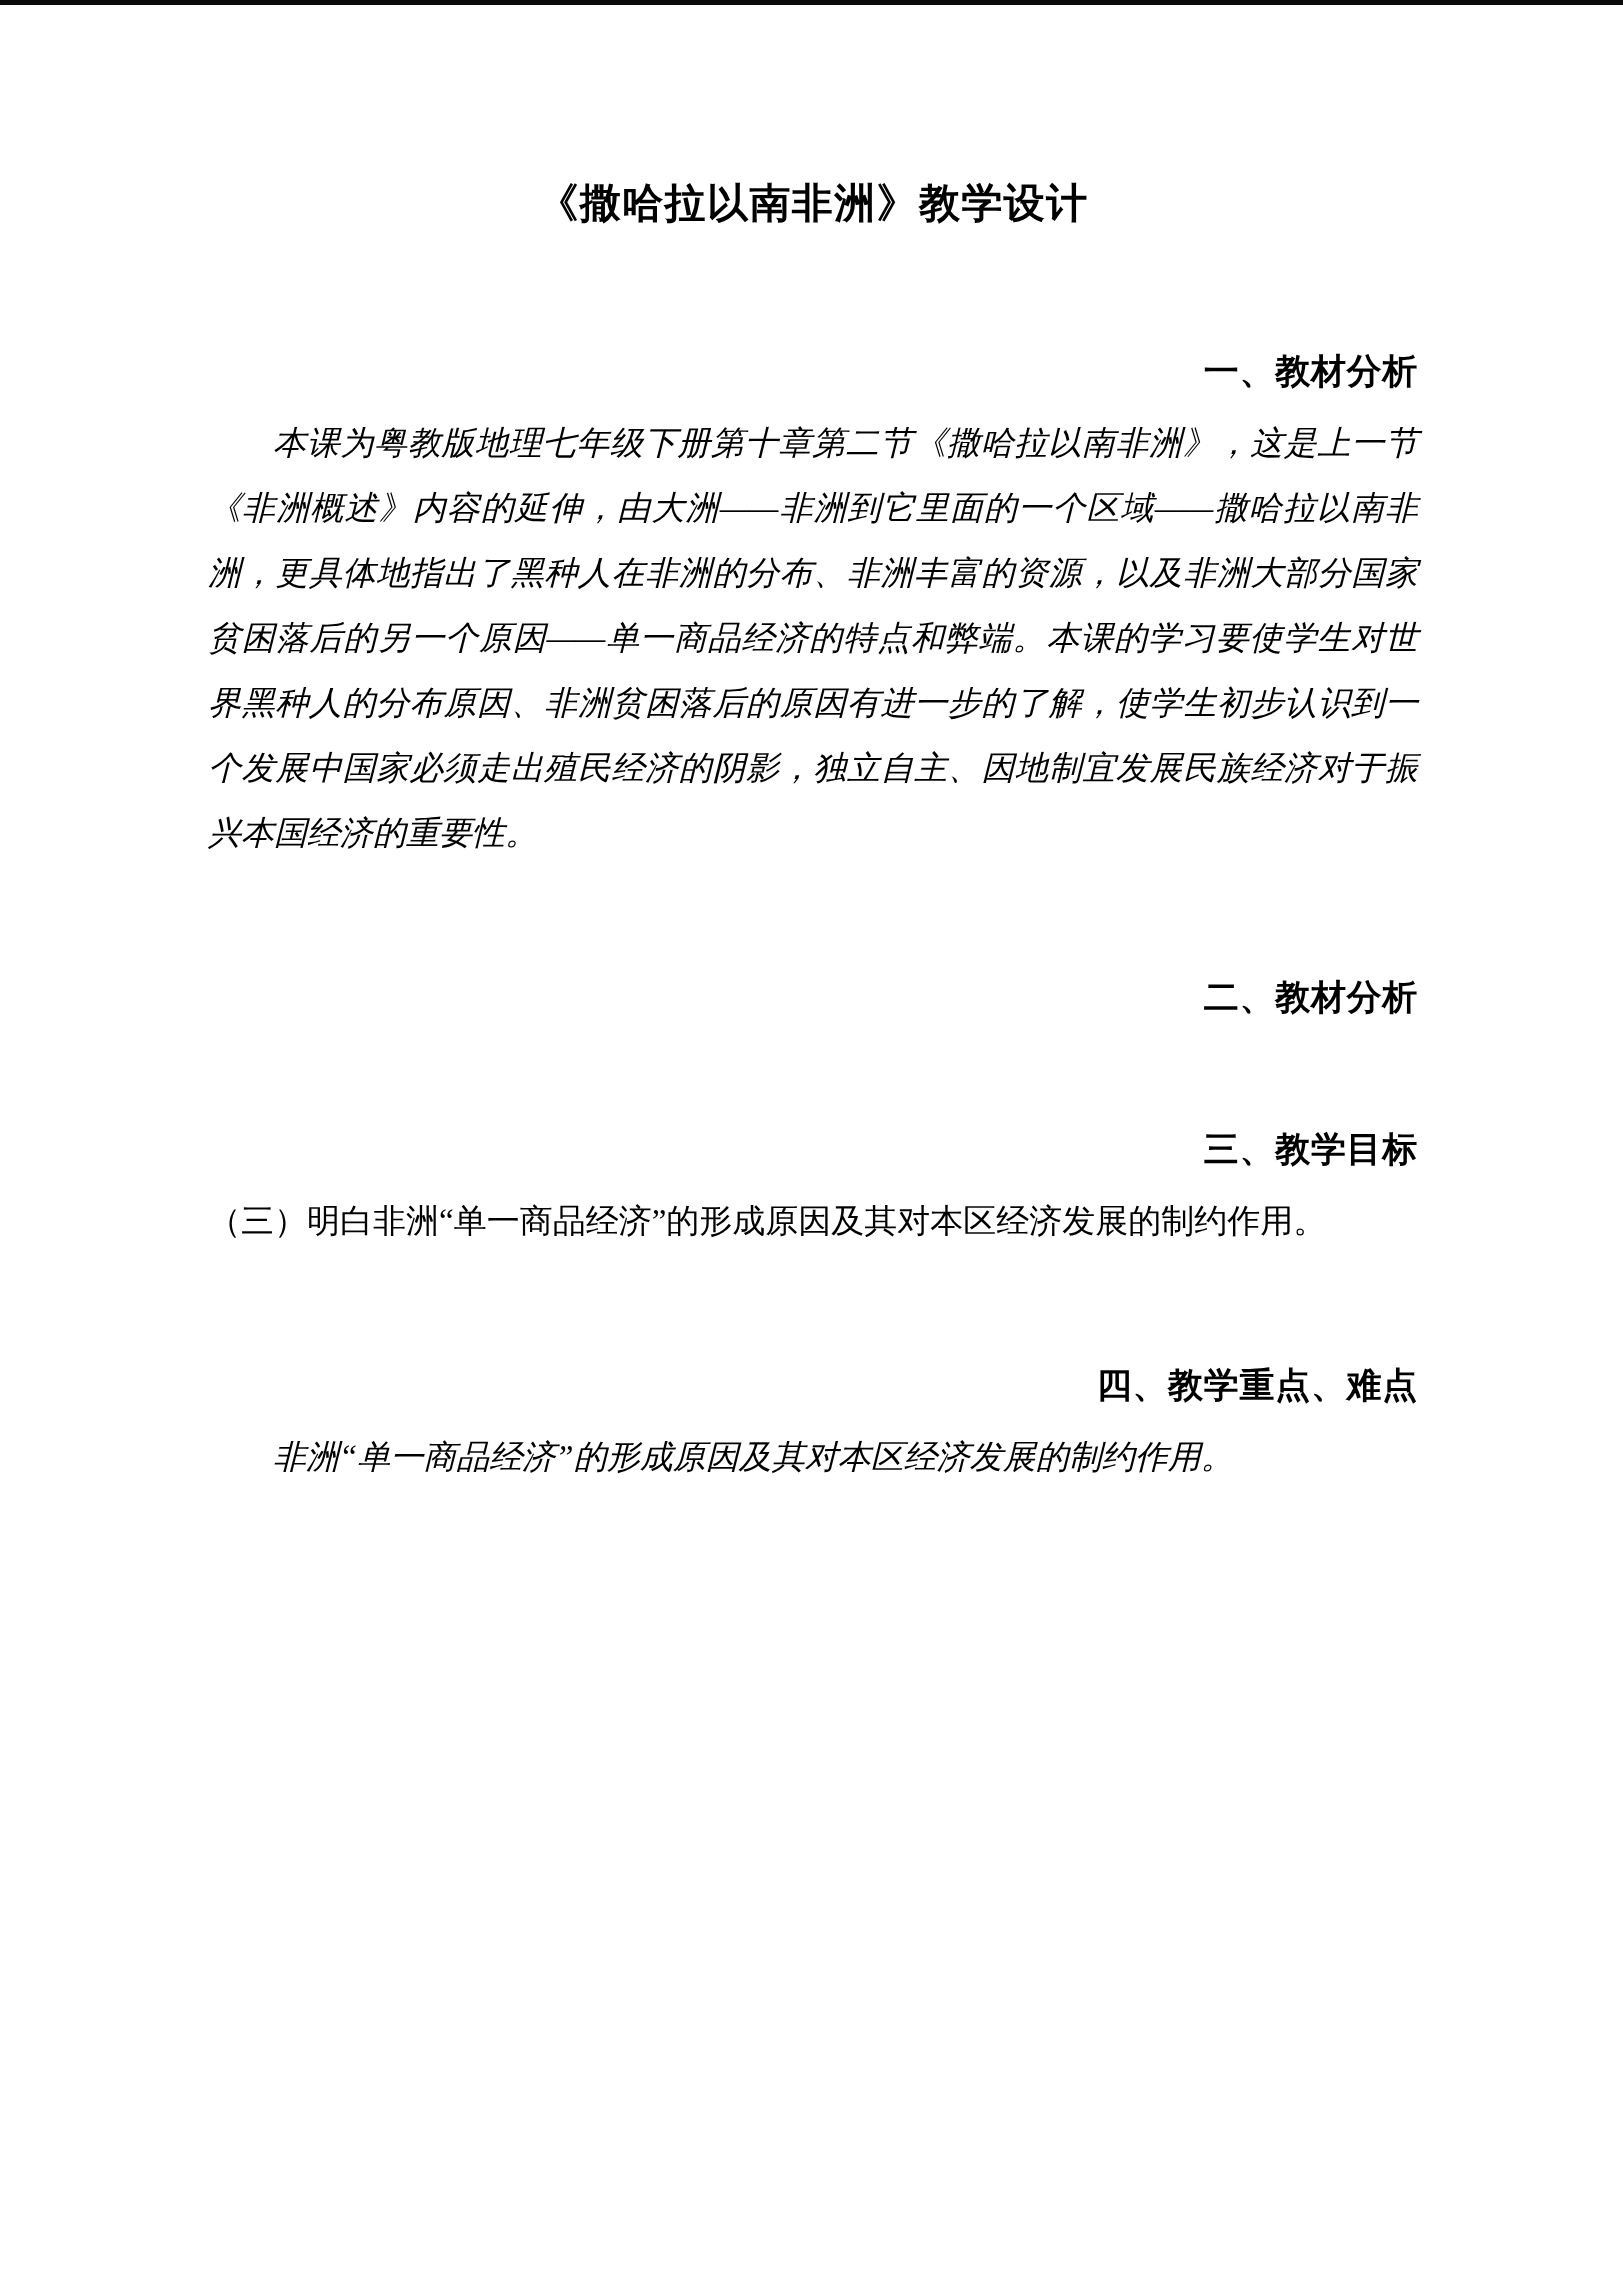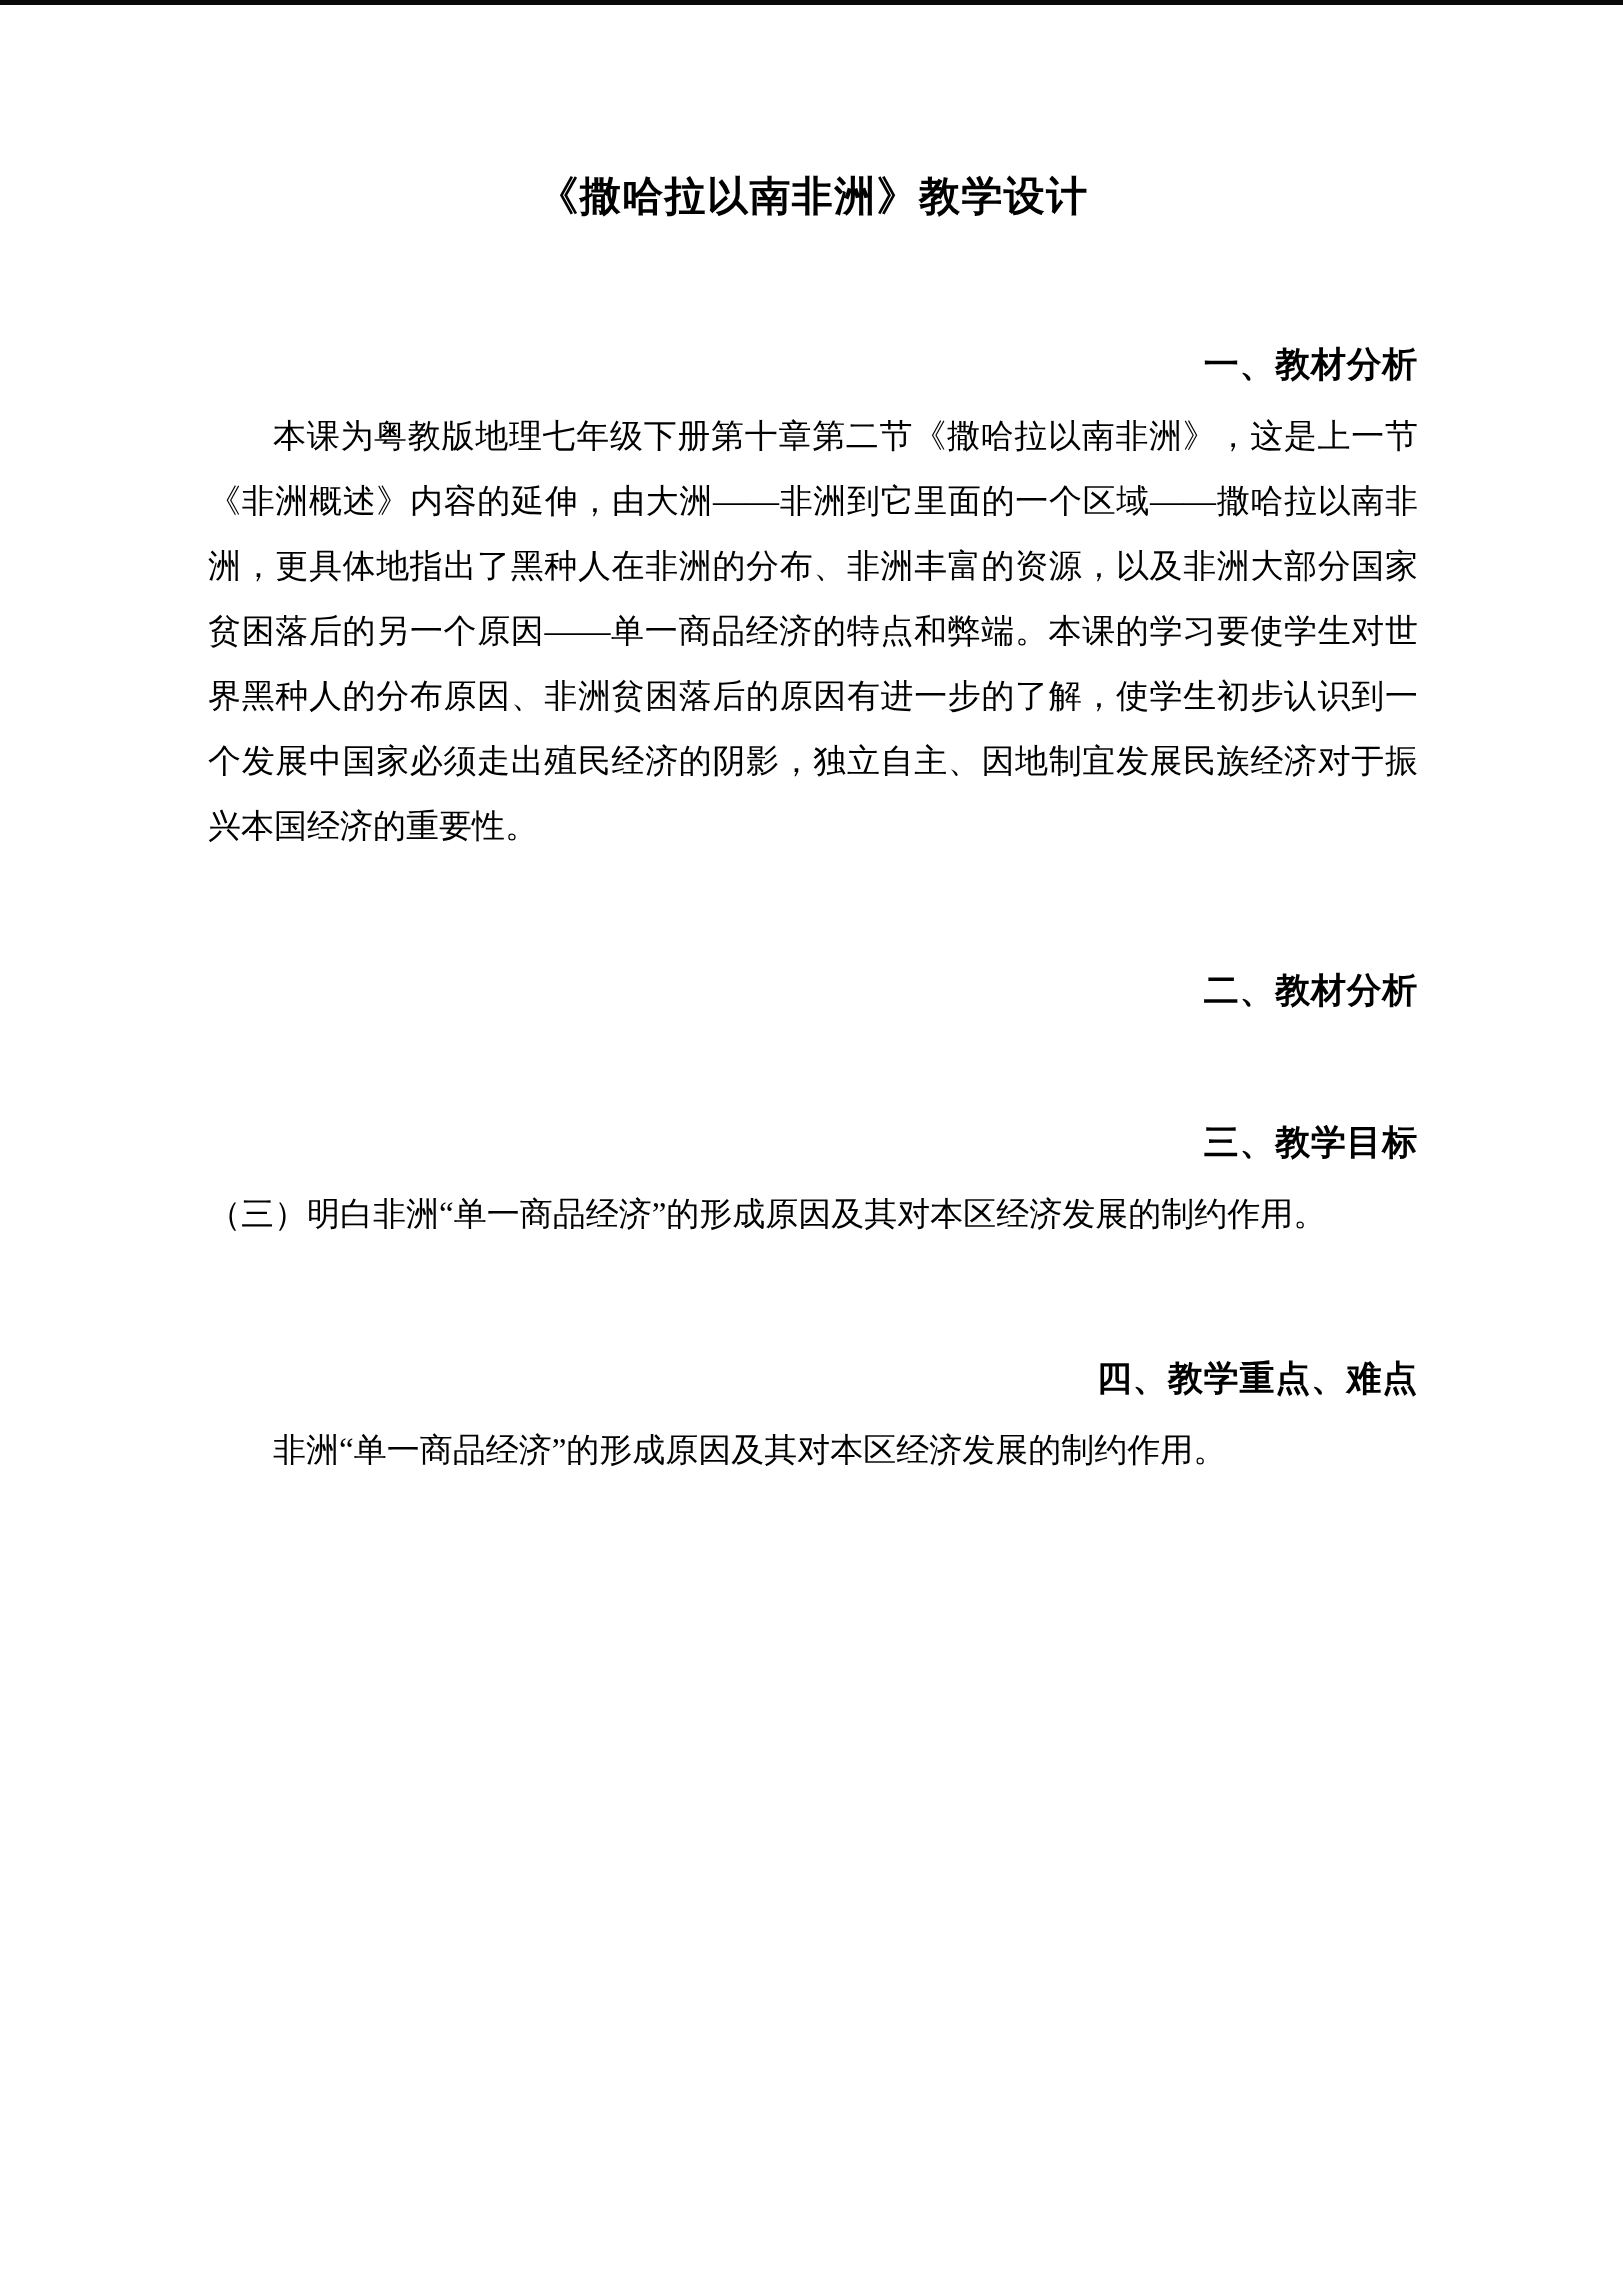--- a/index.html
+++ b/index.html
@@ -18,21 +18,21 @@
   .top-bar {
     position: absolute;
     top: 0;
     left: 0;
     width: 1623px;
     height: 4.8px;
     background: #0a0a0a;
   }
   .page {
     position: absolute;
-    top: 1px;
+    top: 8px;
     left: 0;
     width: 1623px;
     box-sizing: border-box;
     padding: 170px 205px 136px 208px;
   }
   .doc-title {
     font-family: "Liberation Sans", sans-serif;
     font-weight: 700;
     font-size: 41px;
     line-height: 1.25;
@@ -51,20 +51,21 @@
   }
   .body-paragraph, .objective-item {
     font-family: "Liberation Serif", serif;
     font-size: 33px;
     line-height: 65px;
     text-align: justify;
     margin: 0;
   }
   .body-paragraph.indented {
     text-indent: 65px;
+    font-style: italic;
   }
   .objective-item {
     text-indent: 0;
   }
   .objectives-list {
     margin-top: 19px;
   }
 </style>
 </head>
 <body>

